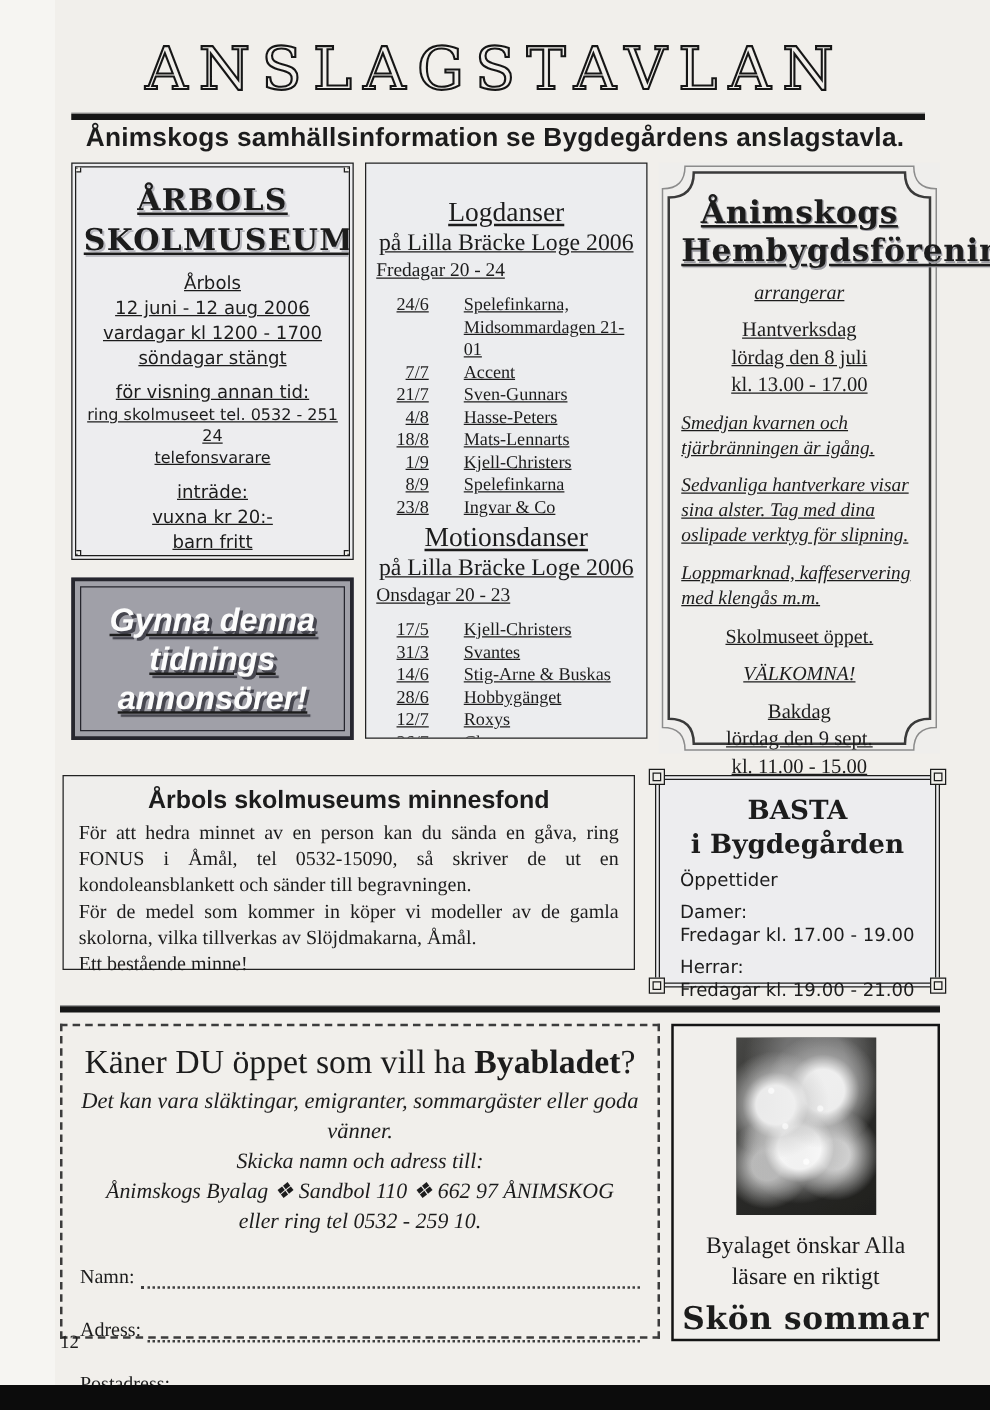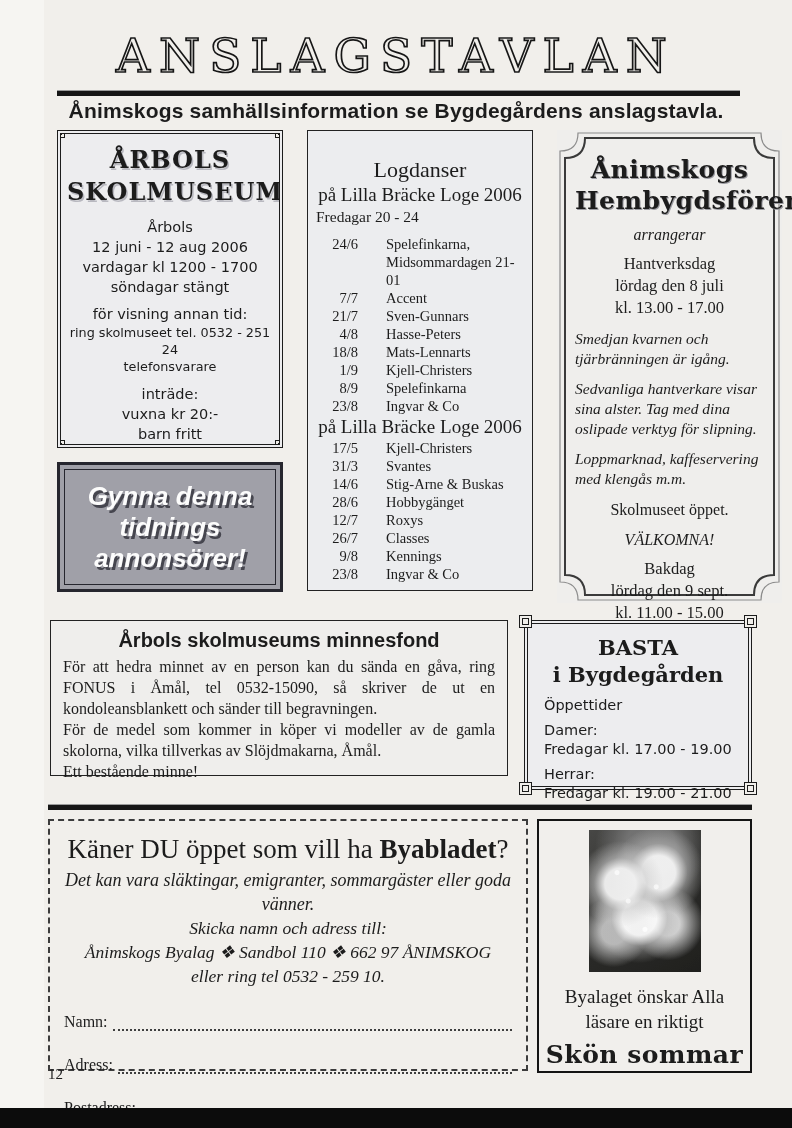--- a/index.html
+++ b/index.html
@@ -27,21 +27,21 @@
   }
   .double-rule{ margin:2px 52px 0 57px; border-top:1px solid #9b9b9b; height:4px; border-bottom:5px solid #161616; }
   .double-rule.mid{ margin:14px 40px 0 48px; }
   .subtitle{
     margin-top:3px; text-align:center;
     font-family:"Liberation Sans", sans-serif; font-weight:700; font-size:21px;
     letter-spacing:0.2px;
   }
 
   
-  .row1{ display:flex; gap:24px; margin:7px 40px 0 57px; }
+  .row1{ display:flex; gap:9px; margin:7px 40px 0 57px;text-decoration:underline; }
   .row2{ display:flex; margin:17px 40px 0 50px; }
   .row3{ display:flex; margin:9px 40px 0 48px; }
 
   
   .ornate{ position:relative; border:4px double #1c1c1c; background:#ededef; }
   .ornate .corner{ position:absolute; width:13px; height:13px; background:#f1efeb; border:4px double #1c1c1c; }
   .corner.tl{ top:-9px; left:-9px; } .corner.tr{ top:-9px; right:-9px; }
   .corner.bl{ bottom:-9px; left:-9px; } .corner.br{ bottom:-9px; right:-9px; }
 
   
@@ -229,21 +229,23 @@
               <span class="ev-date">8/9</span>
               <span class="ev-name"><span>Spelefinkarna</span></span>
             </div>
 
             <div class="ev-row">
               <span class="ev-date">23/8</span>
               <span class="ev-name"><span>Ingvar &amp; Co</span></span>
             </div>
           </div>
 
+        <div class="dance-title motion-head">Motionsdanser</div>
         <div class="dance-sub">på Lilla Bräcke Loge 2006</div>
+        <div class="dance-days">Onsdagar 20 - 23</div>
 
         <div>
 
             <div class="ev-row">
               <span class="ev-date">17/5</span>
               <span class="ev-name"><span>Kjell-Christers</span></span>
             </div>
 
             <div class="ev-row">
               <span class="ev-date">31/3</span>

